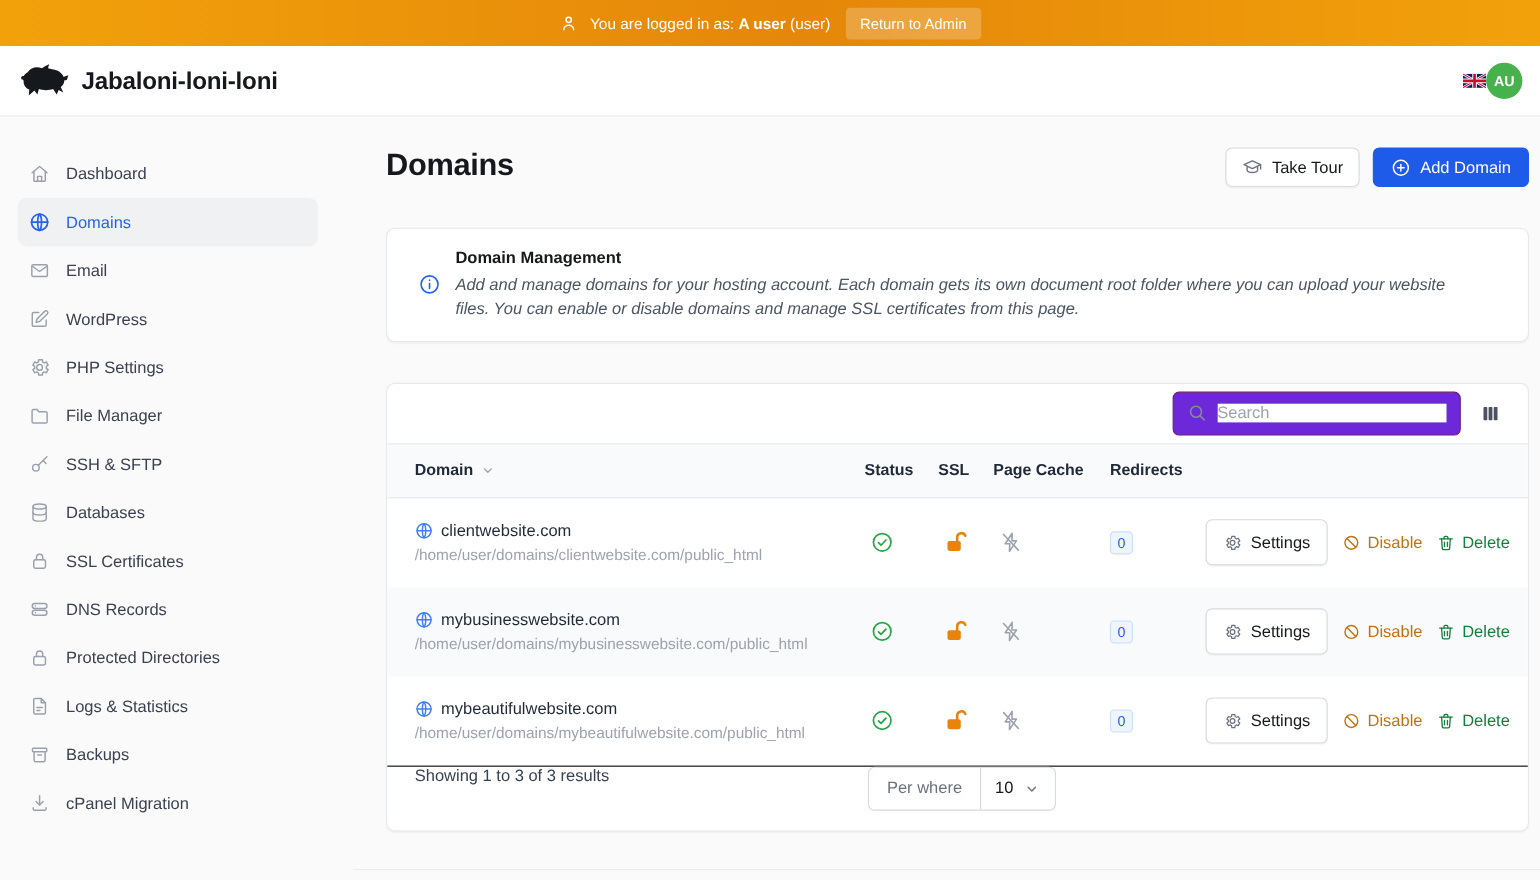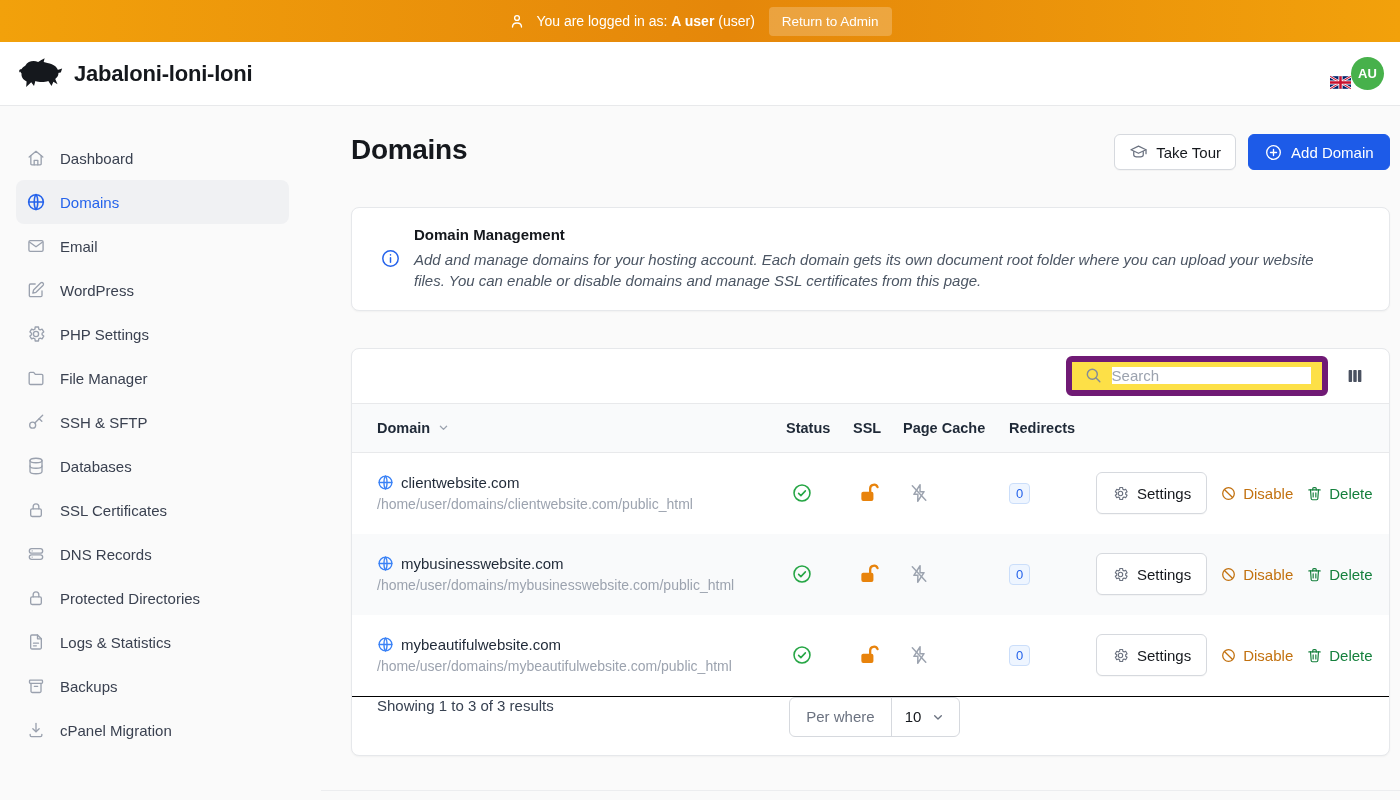--- a/index.html
+++ b/index.html
@@ -14,21 +14,21 @@
   .banner b { font-weight:700; }
   .banner .role { font-weight:400; }
   .return-btn { background:rgba(255,255,255,0.22); color:#FFFFFF; border:none; border-radius:4px;
     font-size:13.5px; padding:7px 13px; cursor:pointer; font-family:inherit; }
 
   
   .header { height:64px; background:#FFFFFF; border-bottom:1px solid #E8E9EB;
     display:flex; align-items:center; padding:0 16px; }
   .brand { display:flex; align-items:center; gap:10px; }
   .brand-title { font-size:22px; font-weight:700; color:#15181D; letter-spacing:-0.2px; }
-  .header-right { margin-left:auto; display:flex; align-items:flex-end; }
+  .header-right { margin-left:auto; display:flex; align-items:center; }
   .flag { width:21px; height:15px; border-radius:2px; overflow:hidden; cursor:pointer; }
   .avatar { width:33px; height:33px; border-radius:50%; background:#47B14B; color:#FFFFFF;
     font-size:13px; font-weight:700; display:flex; align-items:center; justify-content:center; cursor:pointer; }
 
   
   .app { display:flex; height:694px; }
   .sidebar { width:321px; padding:30px 32px 0 16px; flex:none; }
   .side-item { height:44px; border-radius:8px; display:flex; align-items:center; gap:14px;
     padding:0 10px; color:#3A4150; font-size:15px; cursor:pointer; }
   .side-item .icon { width:20px; height:20px; color:#9AA1AE; flex:none; }
@@ -52,22 +52,22 @@
   .info-card { margin-top:37px; background:#FFFFFF; border:1px solid #E6E8EB; border-radius:8px;
     box-shadow:0 1px 2px rgba(0,0,0,0.04); padding:18px 28px; display:flex; align-items:center; gap:13px; }
   .info-card .icon { color:#2563EB; flex:none; }
   .info-title { font-size:15px; font-weight:700; color:#15181D; margin-bottom:6px; }
   .info-body { font-size:15px; color:#4B5563; line-height:1.42; max-width:930px;font-style:italic; }
 
   
   .table-card { margin-top:37px; background:#FFFFFF; border:1px solid #E6E8EB; border-radius:8px;
     box-shadow:0 1px 2px rgba(0,0,0,0.04); overflow:hidden; }
   .search-row { height:54px; display:flex; align-items:center; justify-content:flex-end; gap:18px; padding:0 25px 0 16px; }
-  .search-box { width:262px; height:40px; border:6px solid #701a75; border-radius:6px;
-    display:flex; align-items:center; gap:9px; padding:0 12px; background:#fde047; }
+  .search-box { width:262px; height:40px; border:1px solid #701a75; border-radius:6px;
+    display:flex; align-items:center; gap:9px; padding:0 12px; background:#6d28d9; }
   .search-box .icon { color:#848B98; flex:none; }
   .search-box input { border:none; outline:none; flex:1; font-size:15px; font-family:inherit; color:#1F2937; }
   .search-box input::placeholder { color:#9CA3AF; }
   .cols-btn { background:none; border:none; cursor:pointer; padding:0; color:#4A5160; }
 
   .tgrid { display:grid; grid-template-columns:409px 67px 50px 106px 87px 1fr; align-items:center; padding-left:25px; }
   .thead { height:50px; background:#F9FAFB; border-top:1px solid #E8E9EB; border-bottom:1px solid #E8E9EB;
     font-size:14.5px; font-weight:700; color:#1F2937; }
   .th { display:flex; align-items:center; gap:6px; }
   .th .sort { color:#9CA3AF; }

